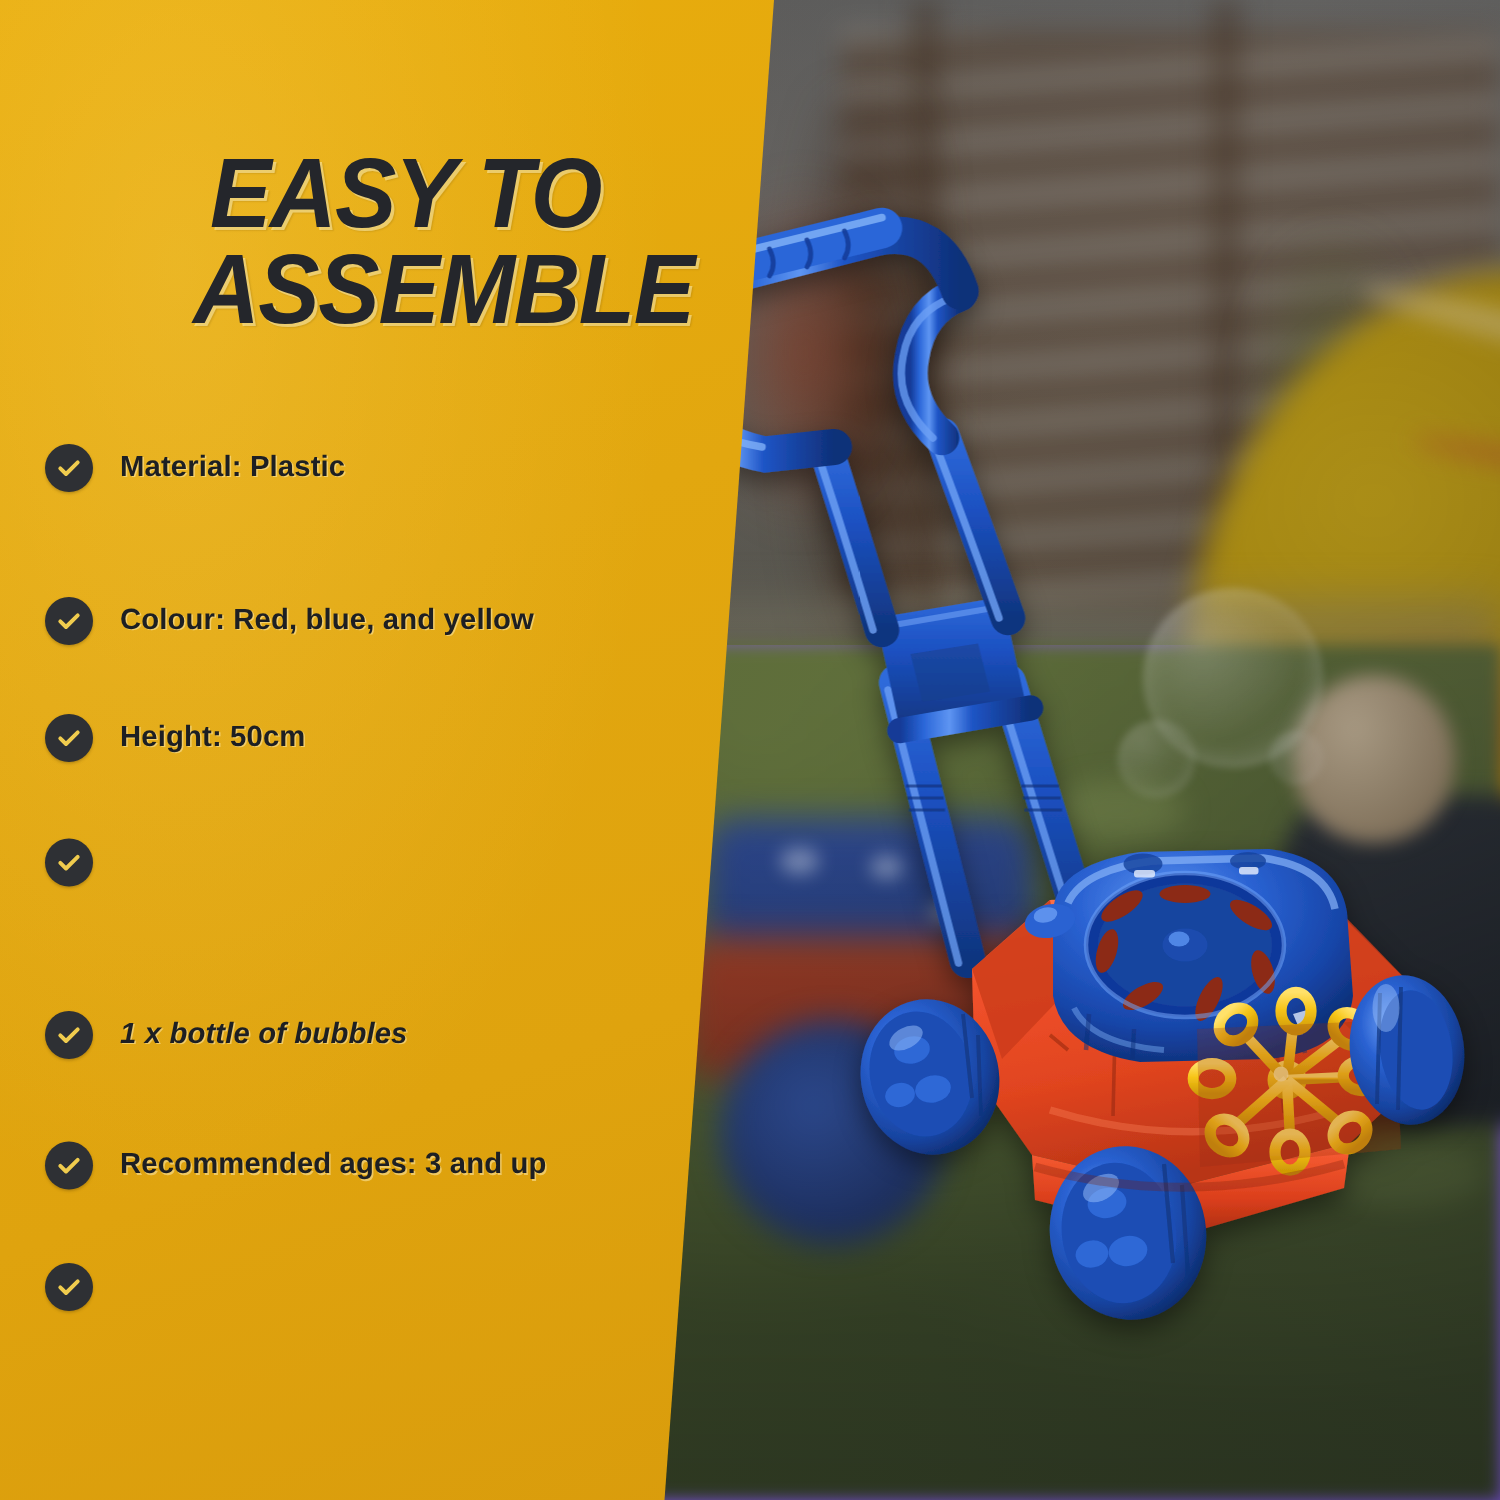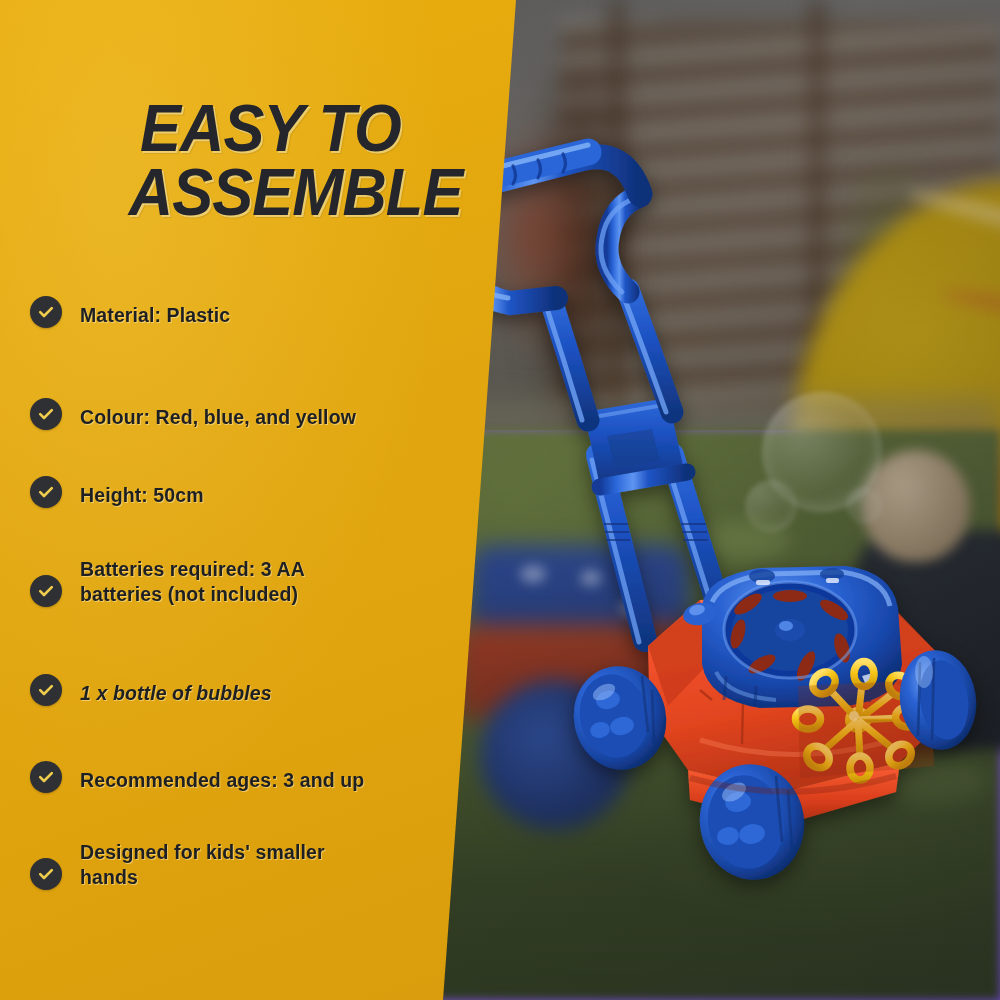--- a/index.html
+++ b/index.html
@@ -221,21 +221,21 @@
   #bullets {
     position: absolute;
     left: 30px;
     top: 282px;
     width: 400px;
   }
   .bullet {
     position: absolute;
     left: 0;
     display: flex;
-    align-items: flex-end;
+    align-items: center;
     width: 400px;
   }
   .check-badge {
     flex: 0 0 auto;
     width: 32px; height: 32px;
     border-radius: 50%;
     background: #2e3034;
     position: relative;
     margin-top: 2px;
     box-shadow: 0 1px 2px rgba(90,64,8,.35);
@@ -563,21 +563,20 @@
           </svg>
         </span>
         <span class="bullet-label" style="white-space: nowrap;">Height: 50cm</span>
       </div>
       <div class="bullet" style="top: 275px;">
         <span class="check-badge">
           <svg width="18" height="18" viewBox="0 0 18 18">
             <path d="M3.2 9.2 L7 13 L14.8 5.2" fill="none" stroke="#f0cc4e" stroke-width="2.6" stroke-linecap="round" stroke-linejoin="round"></path>
           </svg>
         </span>
-        <span class="bullet-label" style="width: 300px;">Batteries required: 3 AA batteries (not included)</span>
       </div>
       <div class="bullet" style="top: 390px; font-style: italic;">
         <span class="check-badge">
           <svg width="18" height="18" viewBox="0 0 18 18">
             <path d="M3.2 9.2 L7 13 L14.8 5.2" fill="none" stroke="#f0cc4e" stroke-width="2.6" stroke-linecap="round" stroke-linejoin="round"></path>
           </svg>
         </span>
         <span class="bullet-label" style="white-space: nowrap;">1 x bottle of bubbles</span>
       </div>
       <div class="bullet" style="top: 477px;">
@@ -587,17 +586,16 @@
           </svg>
         </span>
         <span class="bullet-label" style="white-space: nowrap;">Recommended ages: 3 and up</span>
       </div>
       <div class="bullet" style="top: 558px;">
         <span class="check-badge">
           <svg width="18" height="18" viewBox="0 0 18 18">
             <path d="M3.2 9.2 L7 13 L14.8 5.2" fill="none" stroke="#f0cc4e" stroke-width="2.6" stroke-linecap="round" stroke-linejoin="round"></path>
           </svg>
         </span>
-        <span class="bullet-label" style="width: 300px;">Designed for kids' smaller hands</span>
       </div>
     </div>
 
 </div>
 
 </body></html>

